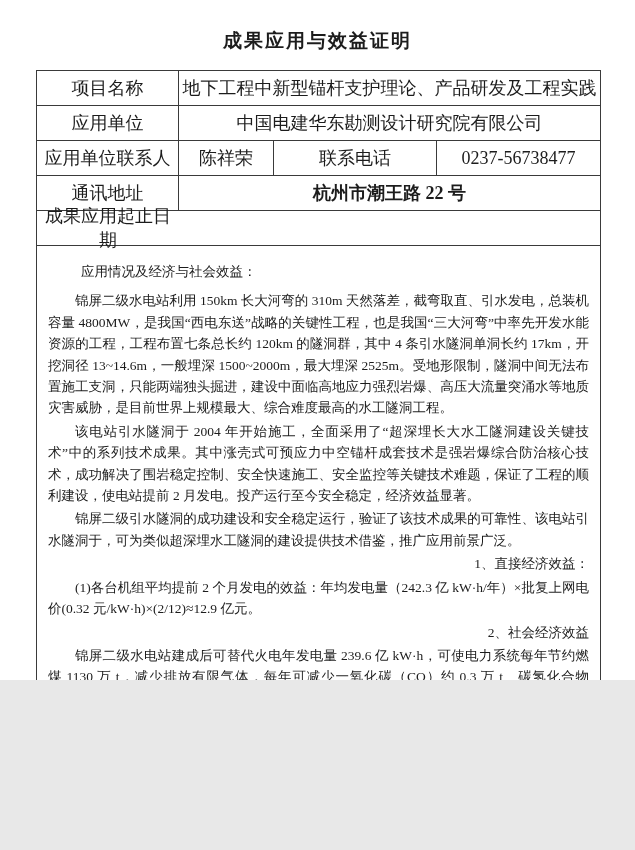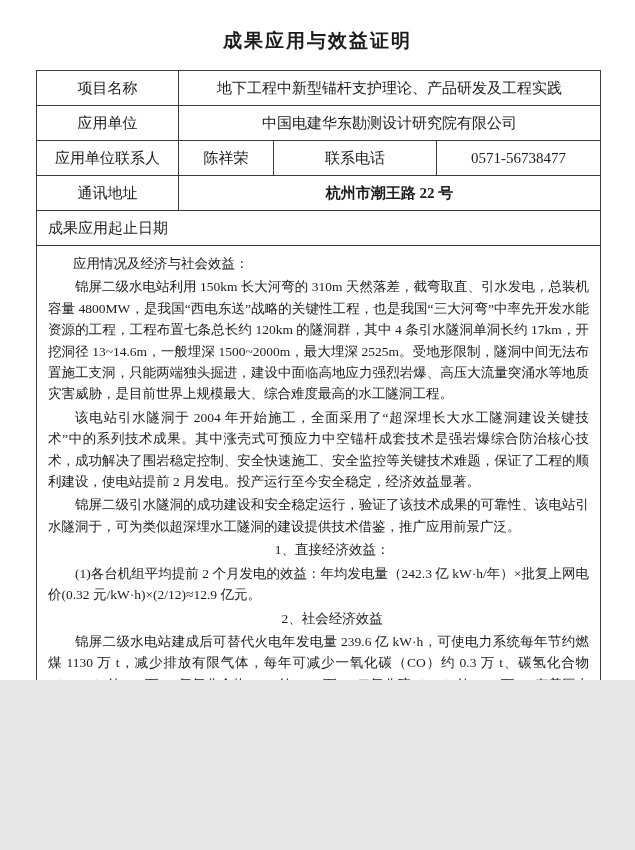--- a/index.html
+++ b/index.html
@@ -21,42 +21,42 @@
   .doc-table{
     position:absolute;top:70px;left:36px;
     width:565px;height:736px;
     border:1px solid #3a3a3a;
     box-sizing:border-box;
     background:#fff;
   }
   .row{display:flex;height:35px;border-bottom:1px solid #3a3a3a;box-sizing:border-box;}
   .cell{
     display:flex;align-items:center;justify-content:center;
-    font-size:15px;
+    font-size:18px;
     box-sizing:border-box;
     border-right:1px solid #3a3a3a;
     text-align:center;
   }
   .cell:last-child{border-right:none;}
   .cell.label{width:142px;flex:none;}
   .cell.grow{flex:1;}
   .cell.w95{width:95px;flex:none;}
   .cell.w163{width:163px;flex:none;}
   .cell.bold{font-weight:bold;}
   .big-cell{
     position:relative;
     height:557px;
     padding:7px 9px 0 9px;
     font-size:13.5px;
     line-height:21.4px;
     box-sizing:content-box;
   }
-  .big-cell .heading{margin:0;}
+  .big-cell .heading{margin:8px;}
   .big-cell p{margin:2px;text-indent:2em;text-align:justify;}
-  .big-cell p.no-justify{text-align:center;}
+  .big-cell p.no-justify{text-align:right;}
   .big-cell p.closing{margin-top:13px;}
   .footer{
     position:absolute;bottom:12px;right:8px;left:19px;
     text-align:right;
     font-size:14px;
   }
   .footer .date-line{margin-top:20px;padding-right:30px;}
   .seal{
     position:absolute;
     left:404px;top:686px;
@@ -82,21 +82,21 @@
 
     <div class="row">
       <div class="cell label">应用单位</div>
       <div class="cell grow">中国电建华东勘测设计研究院有限公司</div>
     </div>
 
     <div class="row">
       <div class="cell label">应用单位联系人</div>
       <div class="cell w95">陈祥荣</div>
       <div class="cell w163">联系电话</div>
-      <div class="cell grow">0571-56738477</div>
+      <div class="cell grow">0237-56738477</div>
     </div>
 
     <div class="row">
       <div class="cell label">通讯地址</div>
       <div class="cell grow bold">杭州市潮王路 22 号</div>
     </div>
 
     <div class="row">
       <div class="cell label">成果应用起止日期</div>
     </div>

